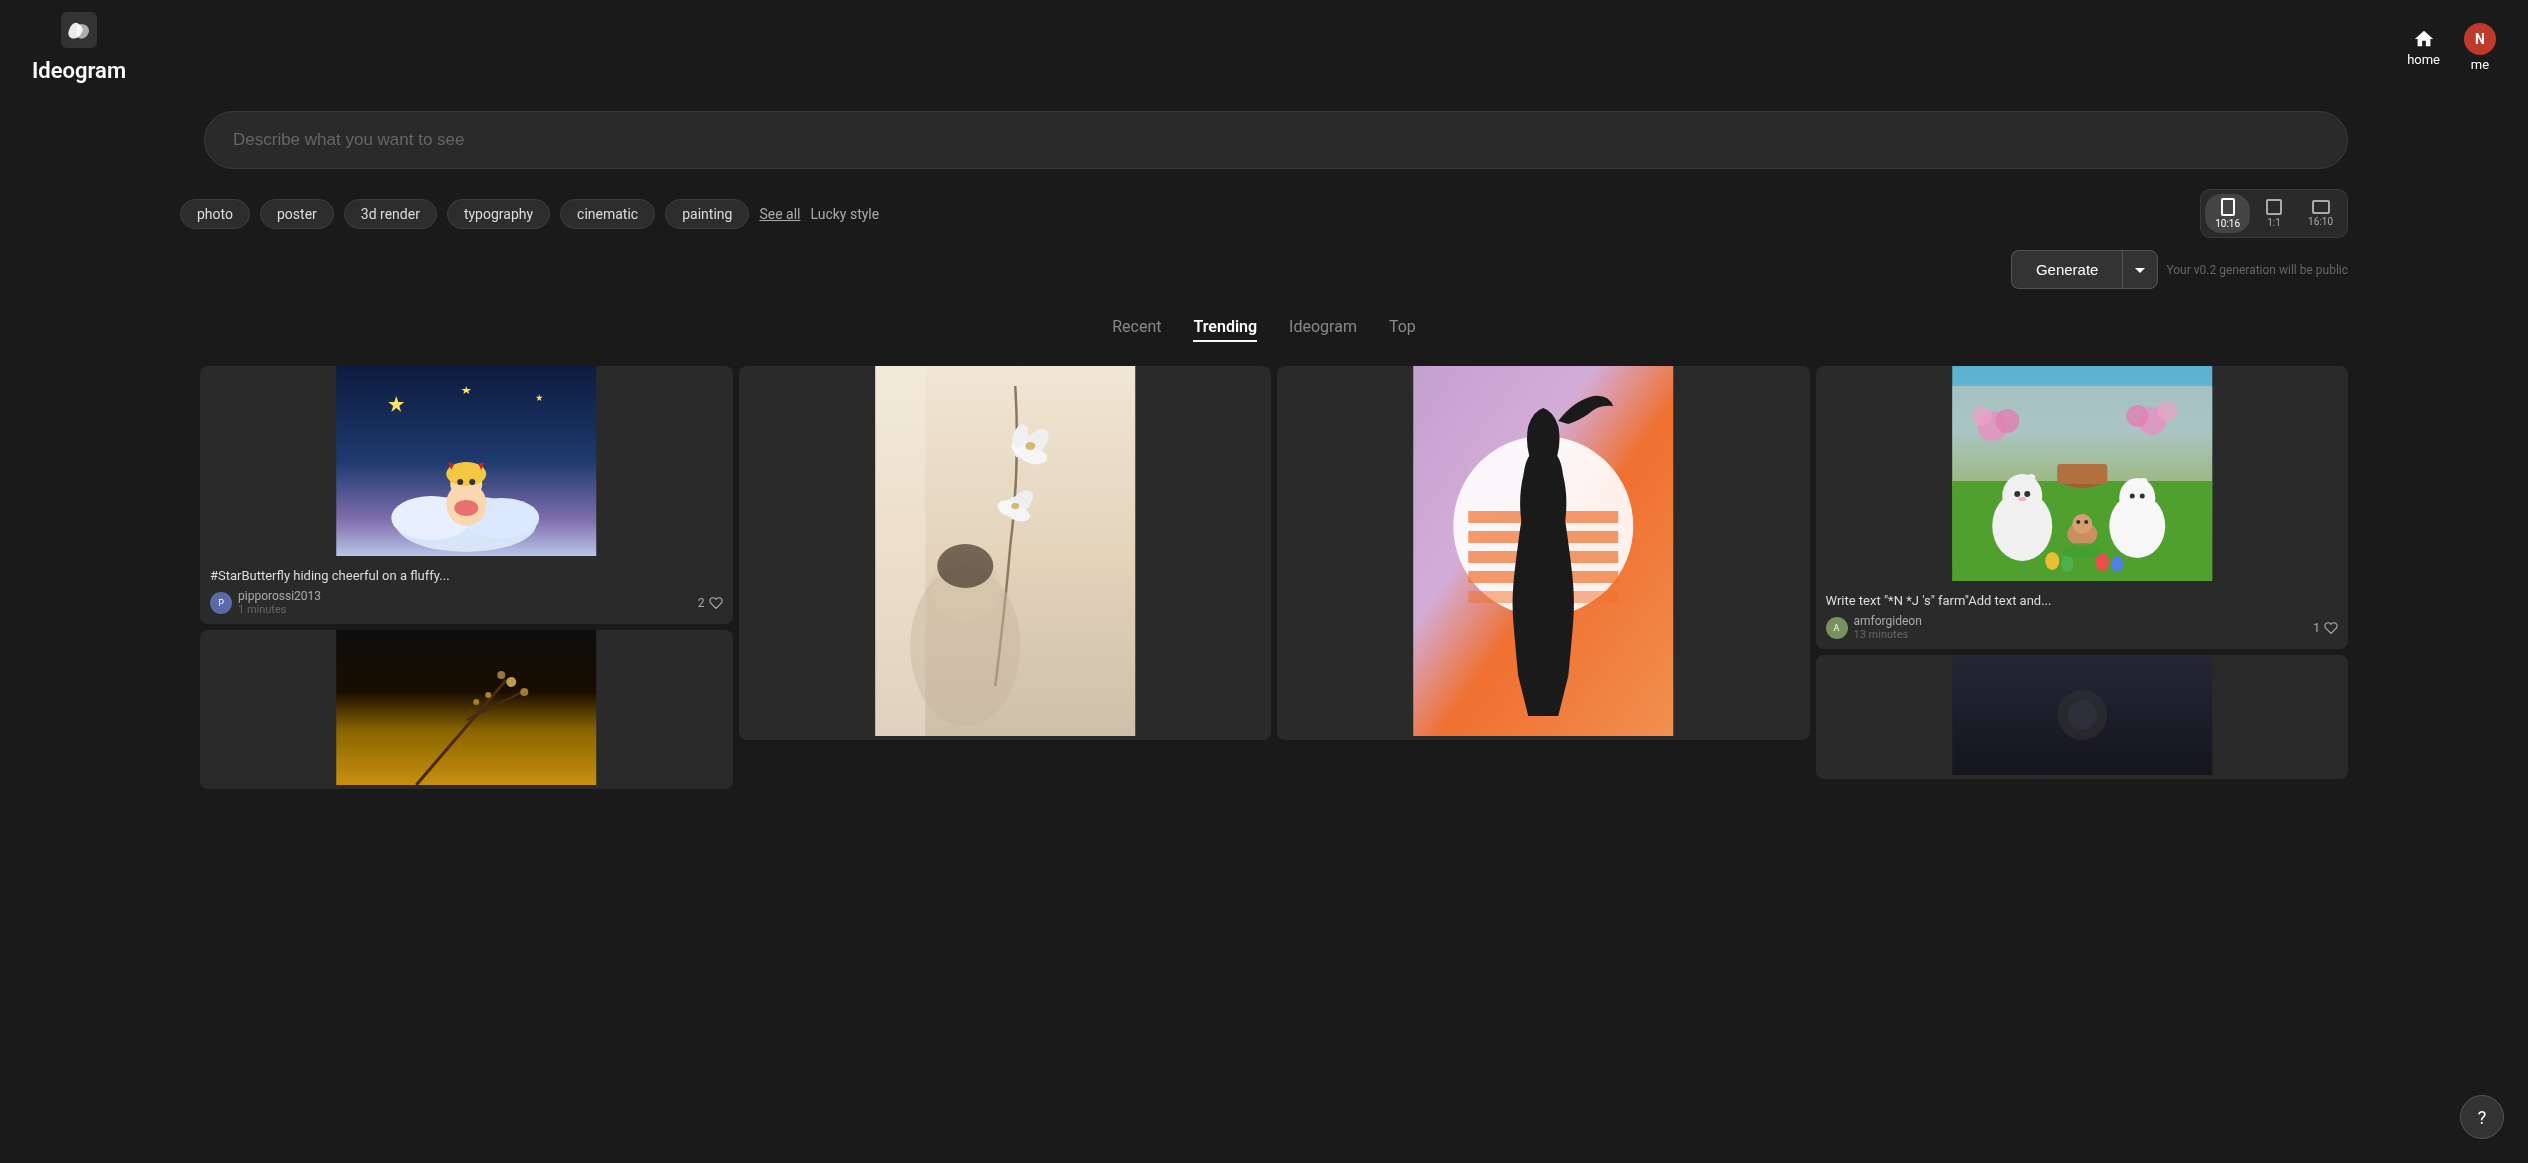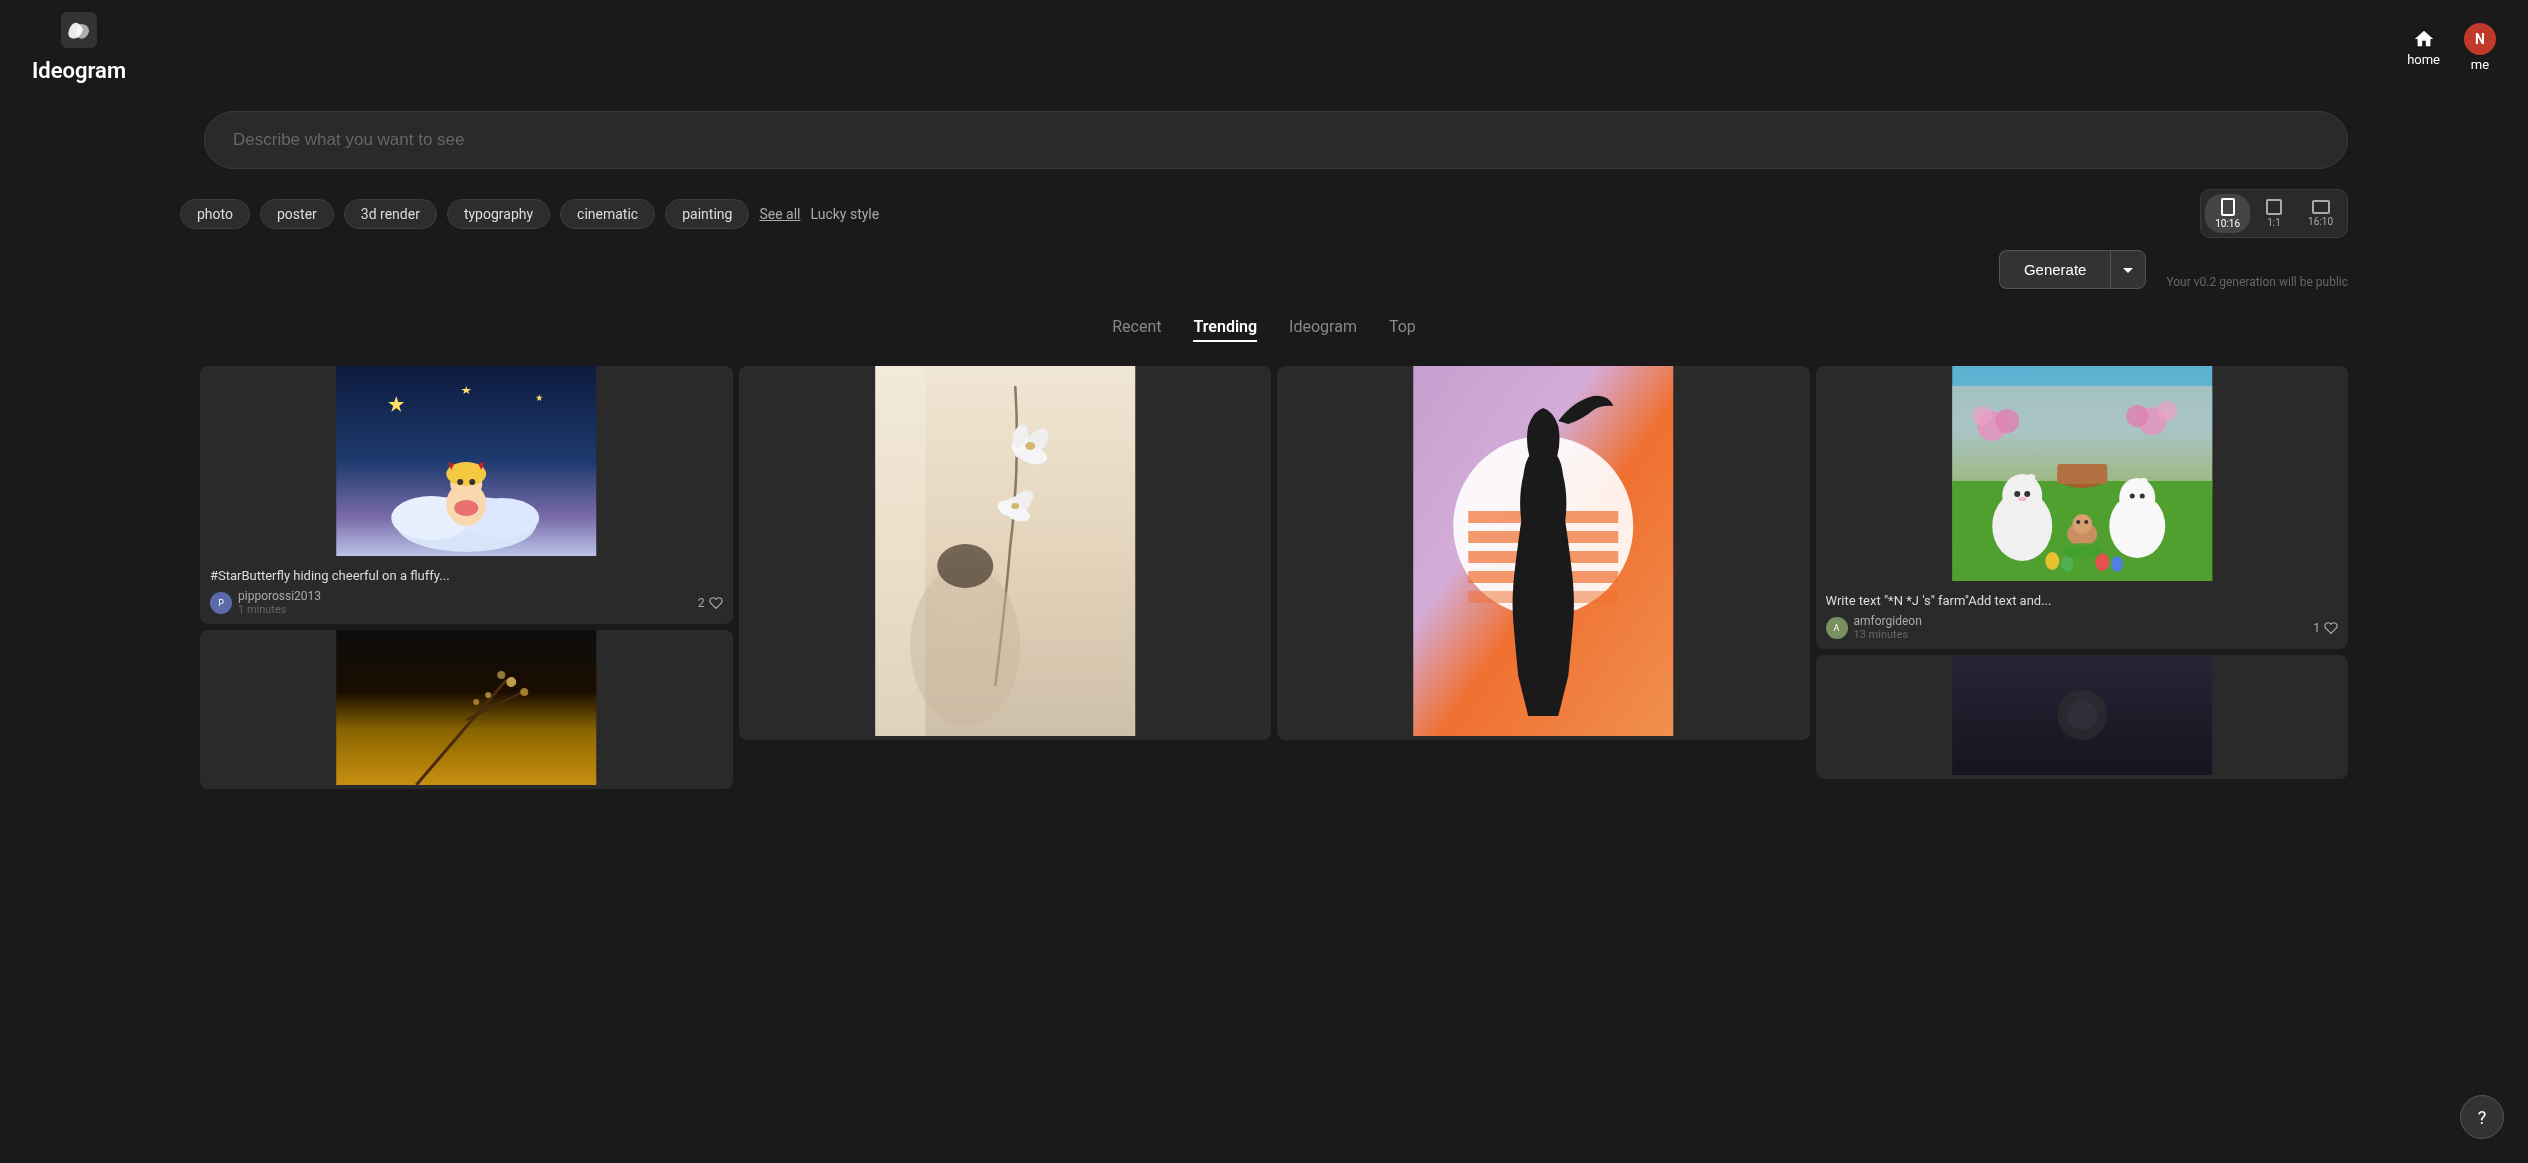--- a/index.html
+++ b/index.html
@@ -348,21 +348,21 @@
     <div class="aspect-btn">
       <svg width="18" height="14" viewBox="0 0 18 14">
         <rect x="1" y="1" width="16" height="12" rx="1" fill="none" stroke="currentColor" stroke-width="2"></rect>
       </svg>
       <span>16:10</span>
     </div>
   </div>
 </div>
 
 <div class="generate-row">
-  <div style="display:flex; align-items:flex-end; gap: 12px;">
+  <div style="display:flex; align-items:center; gap: 0;">
     <div style="display:flex;">
       <button class="generate-btn">Generate</button>
       <button class="generate-arrow">
         <svg width="14" height="14" viewBox="0 0 14 14" fill="currentColor">
           <path d="M2 5l5 5 5-5H2z"></path>
         </svg>
       </button>
     </div>
     <span class="public-note">Your v0.2 generation will be public</span>
   </div>

